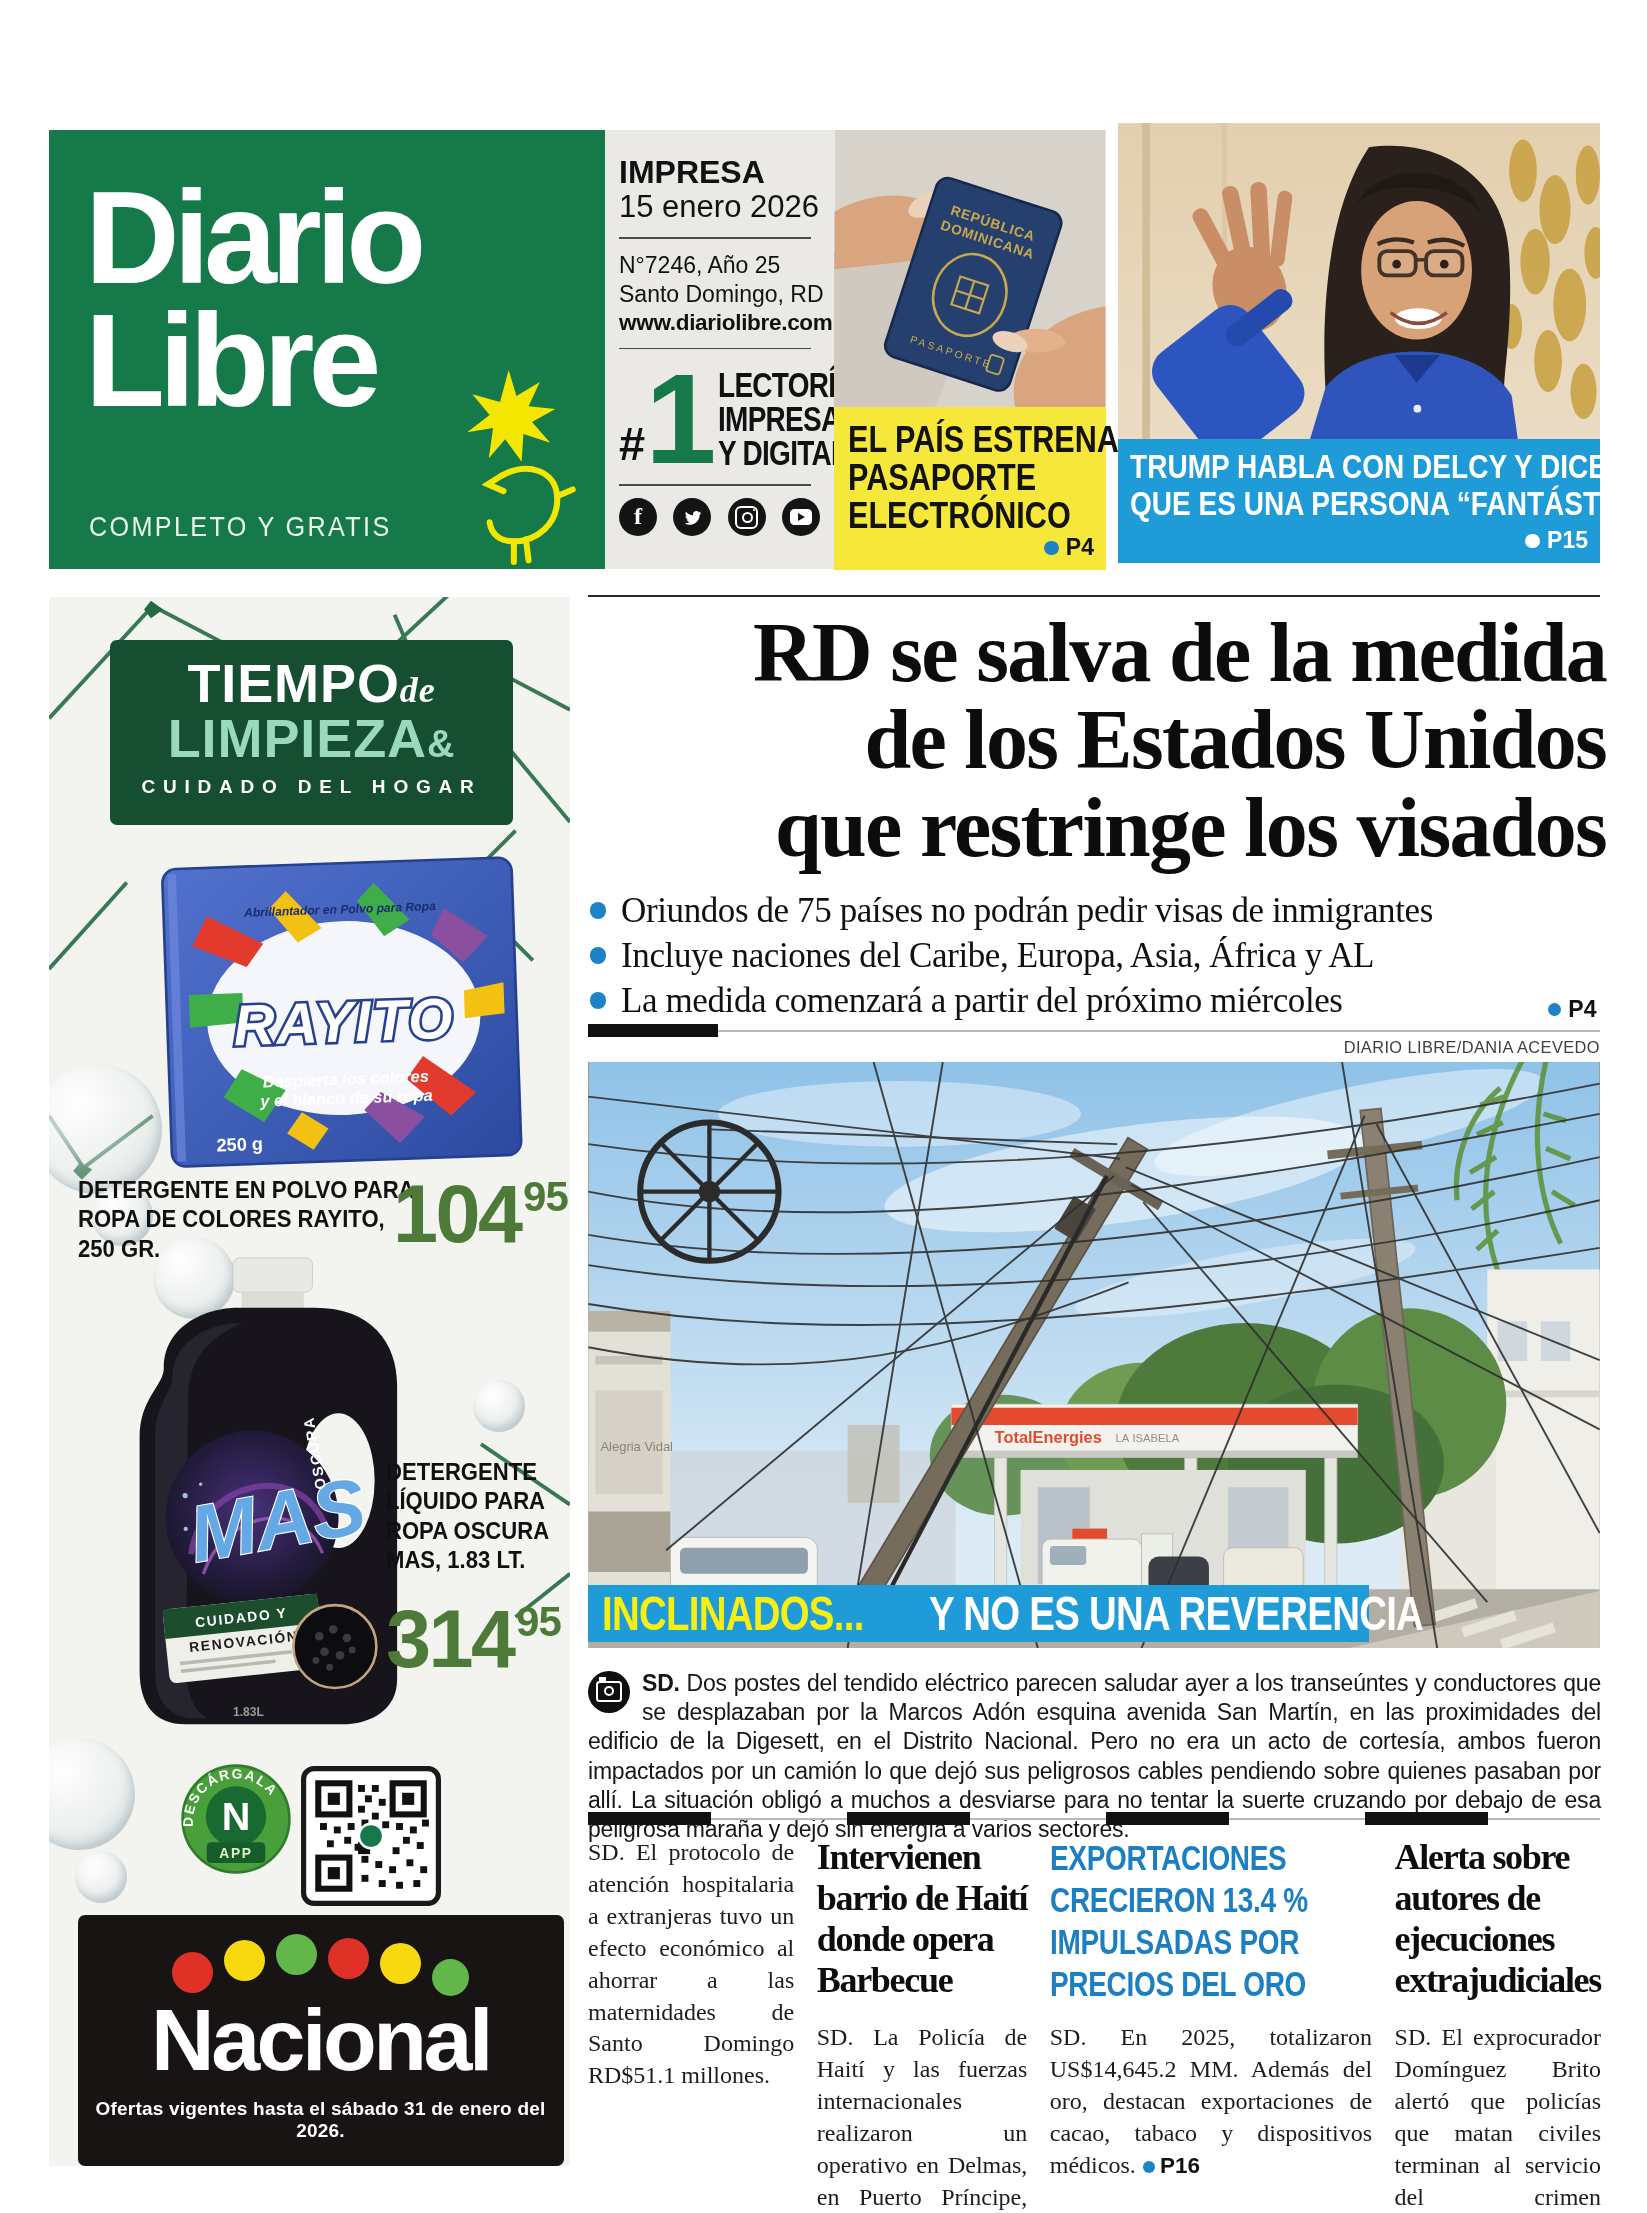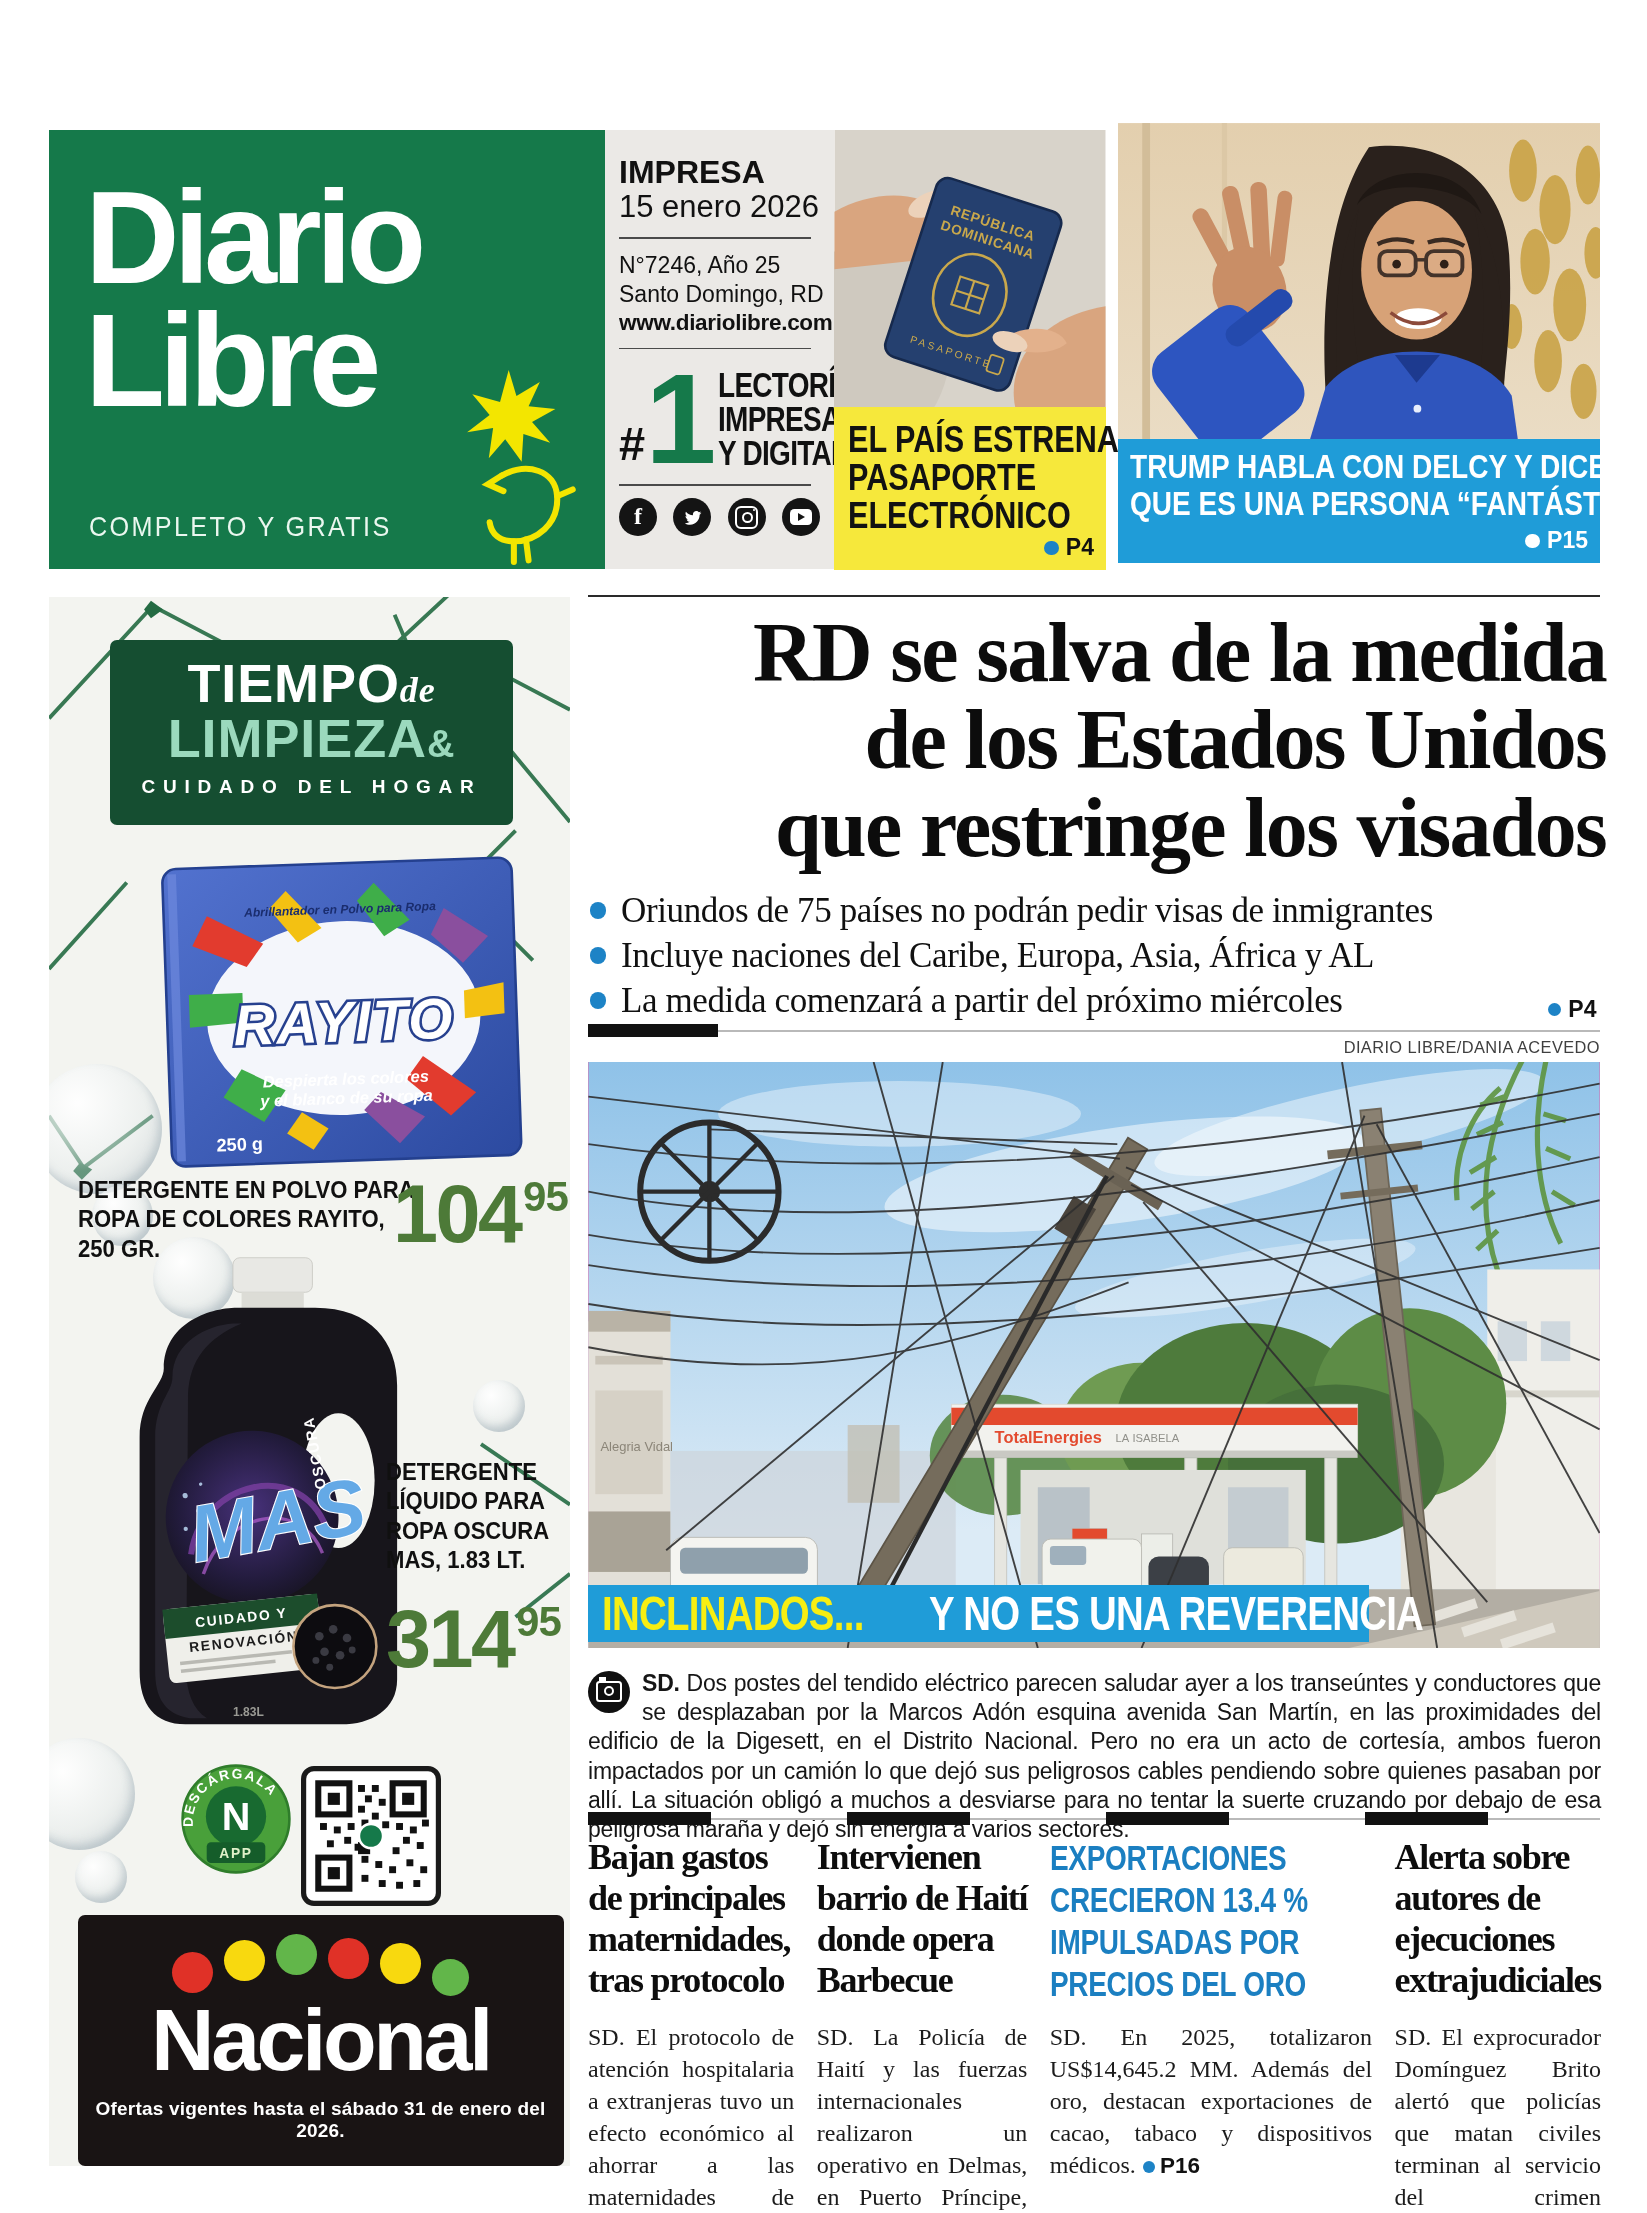--- a/index.html
+++ b/index.html
@@ -60,21 +60,21 @@
   .bullets .row{display:flex;align-items:baseline;margin-bottom:6px;}
   .bdot{flex:0 0 auto;width:16.4px;height:16.4px;border-radius:50%;background:#1d83c6;margin-right:14.7px;position:relative;top:-3.5px;}
   .btxt{font-family:"Liberation Serif",serif;font-size:35px;letter-spacing:-0.4px;color:#111;line-height:1.12;}
   .bullets .pageref{right:3.5px;bottom:3.5px;}
   .bullets .pageref .dot{width:13px;height:13px;}
 
   .lead-rule{position:absolute;left:588px;top:1030px;width:1012px;height:1.7px;background:#b9b9b9;}
   .lead-tab{position:absolute;left:588px;top:1024px;width:130px;height:13px;background:#111;}
   .credit{position:absolute;left:588px;top:1038px;width:1012px;text-align:right;font-size:16.4px;color:#3f3f3f;letter-spacing:0.4px;}
 
-  .photo-main{position:absolute;left:588px;top:1062px;width:1012px;height:586px;overflow:hidden;background:#ec4899;}
+  .photo-main{position:absolute;left:588px;top:1062px;width:1012px;height:586px;overflow:hidden;background:#a16207;}
   .incl-band{position:absolute;left:0;bottom:6px;width:781px;height:57px;background:#1f9cd8;display:flex;align-items:center;padding-left:14px;box-sizing:border-box;}
   .incl-hl{color:#f7ee12;font-weight:700;font-size:48px;letter-spacing:-0.9px;}
   .incl-rest{color:#fff;font-weight:700;font-size:48px;letter-spacing:-0.9px;}
 
   .caption{position:absolute;left:588px;top:1669px;width:1013px;font-size:23px;line-height:1.27;color:#161616;text-align:justify;letter-spacing:-0.2px;}
   .cam{float:left;width:42px;height:42px;border-radius:50%;background:#101010;margin:1.7px 12px 3.5px 0;display:flex;align-items:center;justify-content:center;}
   .cam-body{width:22.5px;height:16.4px;border:2.6px solid #fff;border-radius:3.5px;position:relative;}
   .cam-body::before{content:"";position:absolute;left:6px;top:2.6px;width:6px;height:6px;border:2.2px solid #fff;border-radius:50%;}
   .cam-body::after{content:"";position:absolute;left:1.7px;top:-6px;width:7px;height:3.5px;background:#fff;}
   .caption b{font-weight:700;}
@@ -440,26 +440,20 @@
   </div>
 
   <div class="briefs-rule"></div>
   <div class="btab" style="left:588px;"></div>
   <div class="btab" style="left:847px;"></div>
   <div class="btab" style="left:1106px;"></div>
   <div class="btab" style="left:1365px;"></div>
 
   <div class="briefs">
     <div class="brief">
-      <div class="brief-head">
-        <div class="bh-line">Bajan gastos</div>
-        <div class="bh-line">de principales</div>
-        <div class="bh-line">maternidades,</div>
-        <div class="bh-line">tras protocolo</div>
-      </div>
       <div class="brief-body"><span>SD. El protocolo de atención hospitalaria a extranjeras tuvo un efecto económico al ahorrar a las maternidades de Santo Domingo RD$51.1 millones.</span></div>
     </div>
     <div class="brief">
       <div class="brief-head">
         <div class="bh-line">Intervienen</div>
         <div class="bh-line">barrio de Haití</div>
         <div class="bh-line">donde opera</div>
         <div class="bh-line">Barbecue</div>
       </div>
       <div class="brief-body"><span>SD. La Policía de Haití y las fuerzas internacionales realizaron un operativo en Delmas, en Puerto Príncipe, para erradicar a los pandilleros.</span></div>

